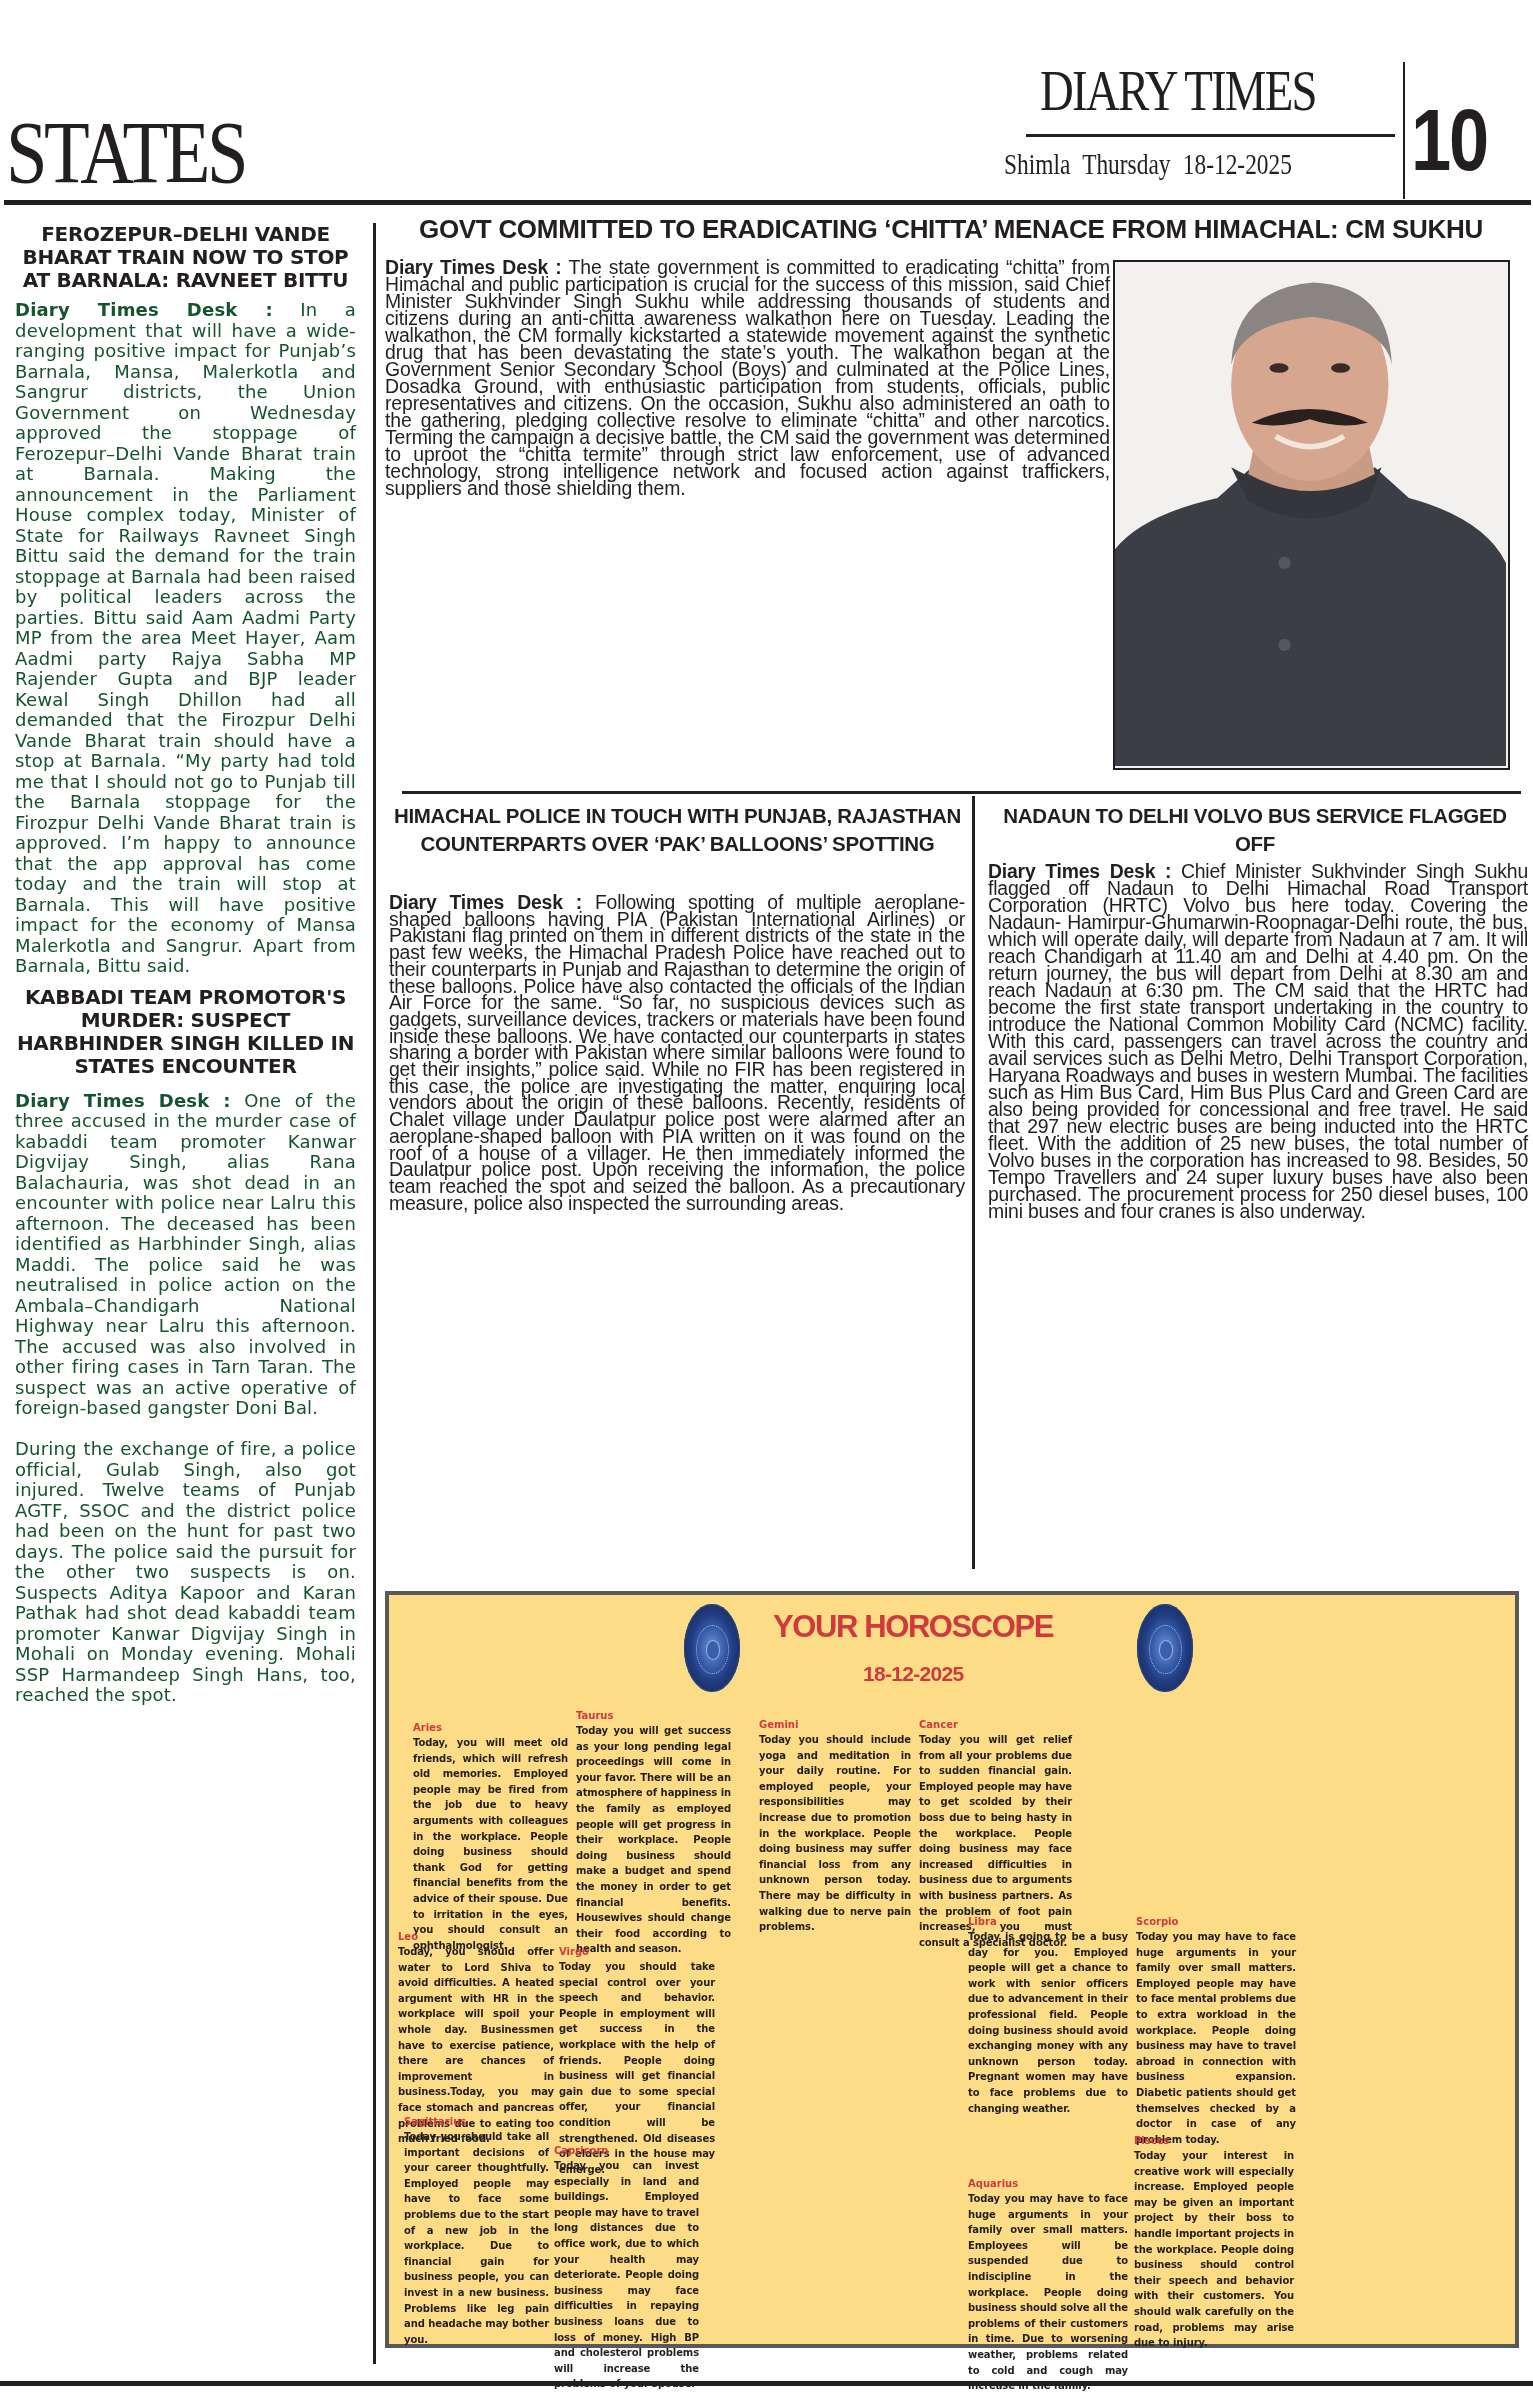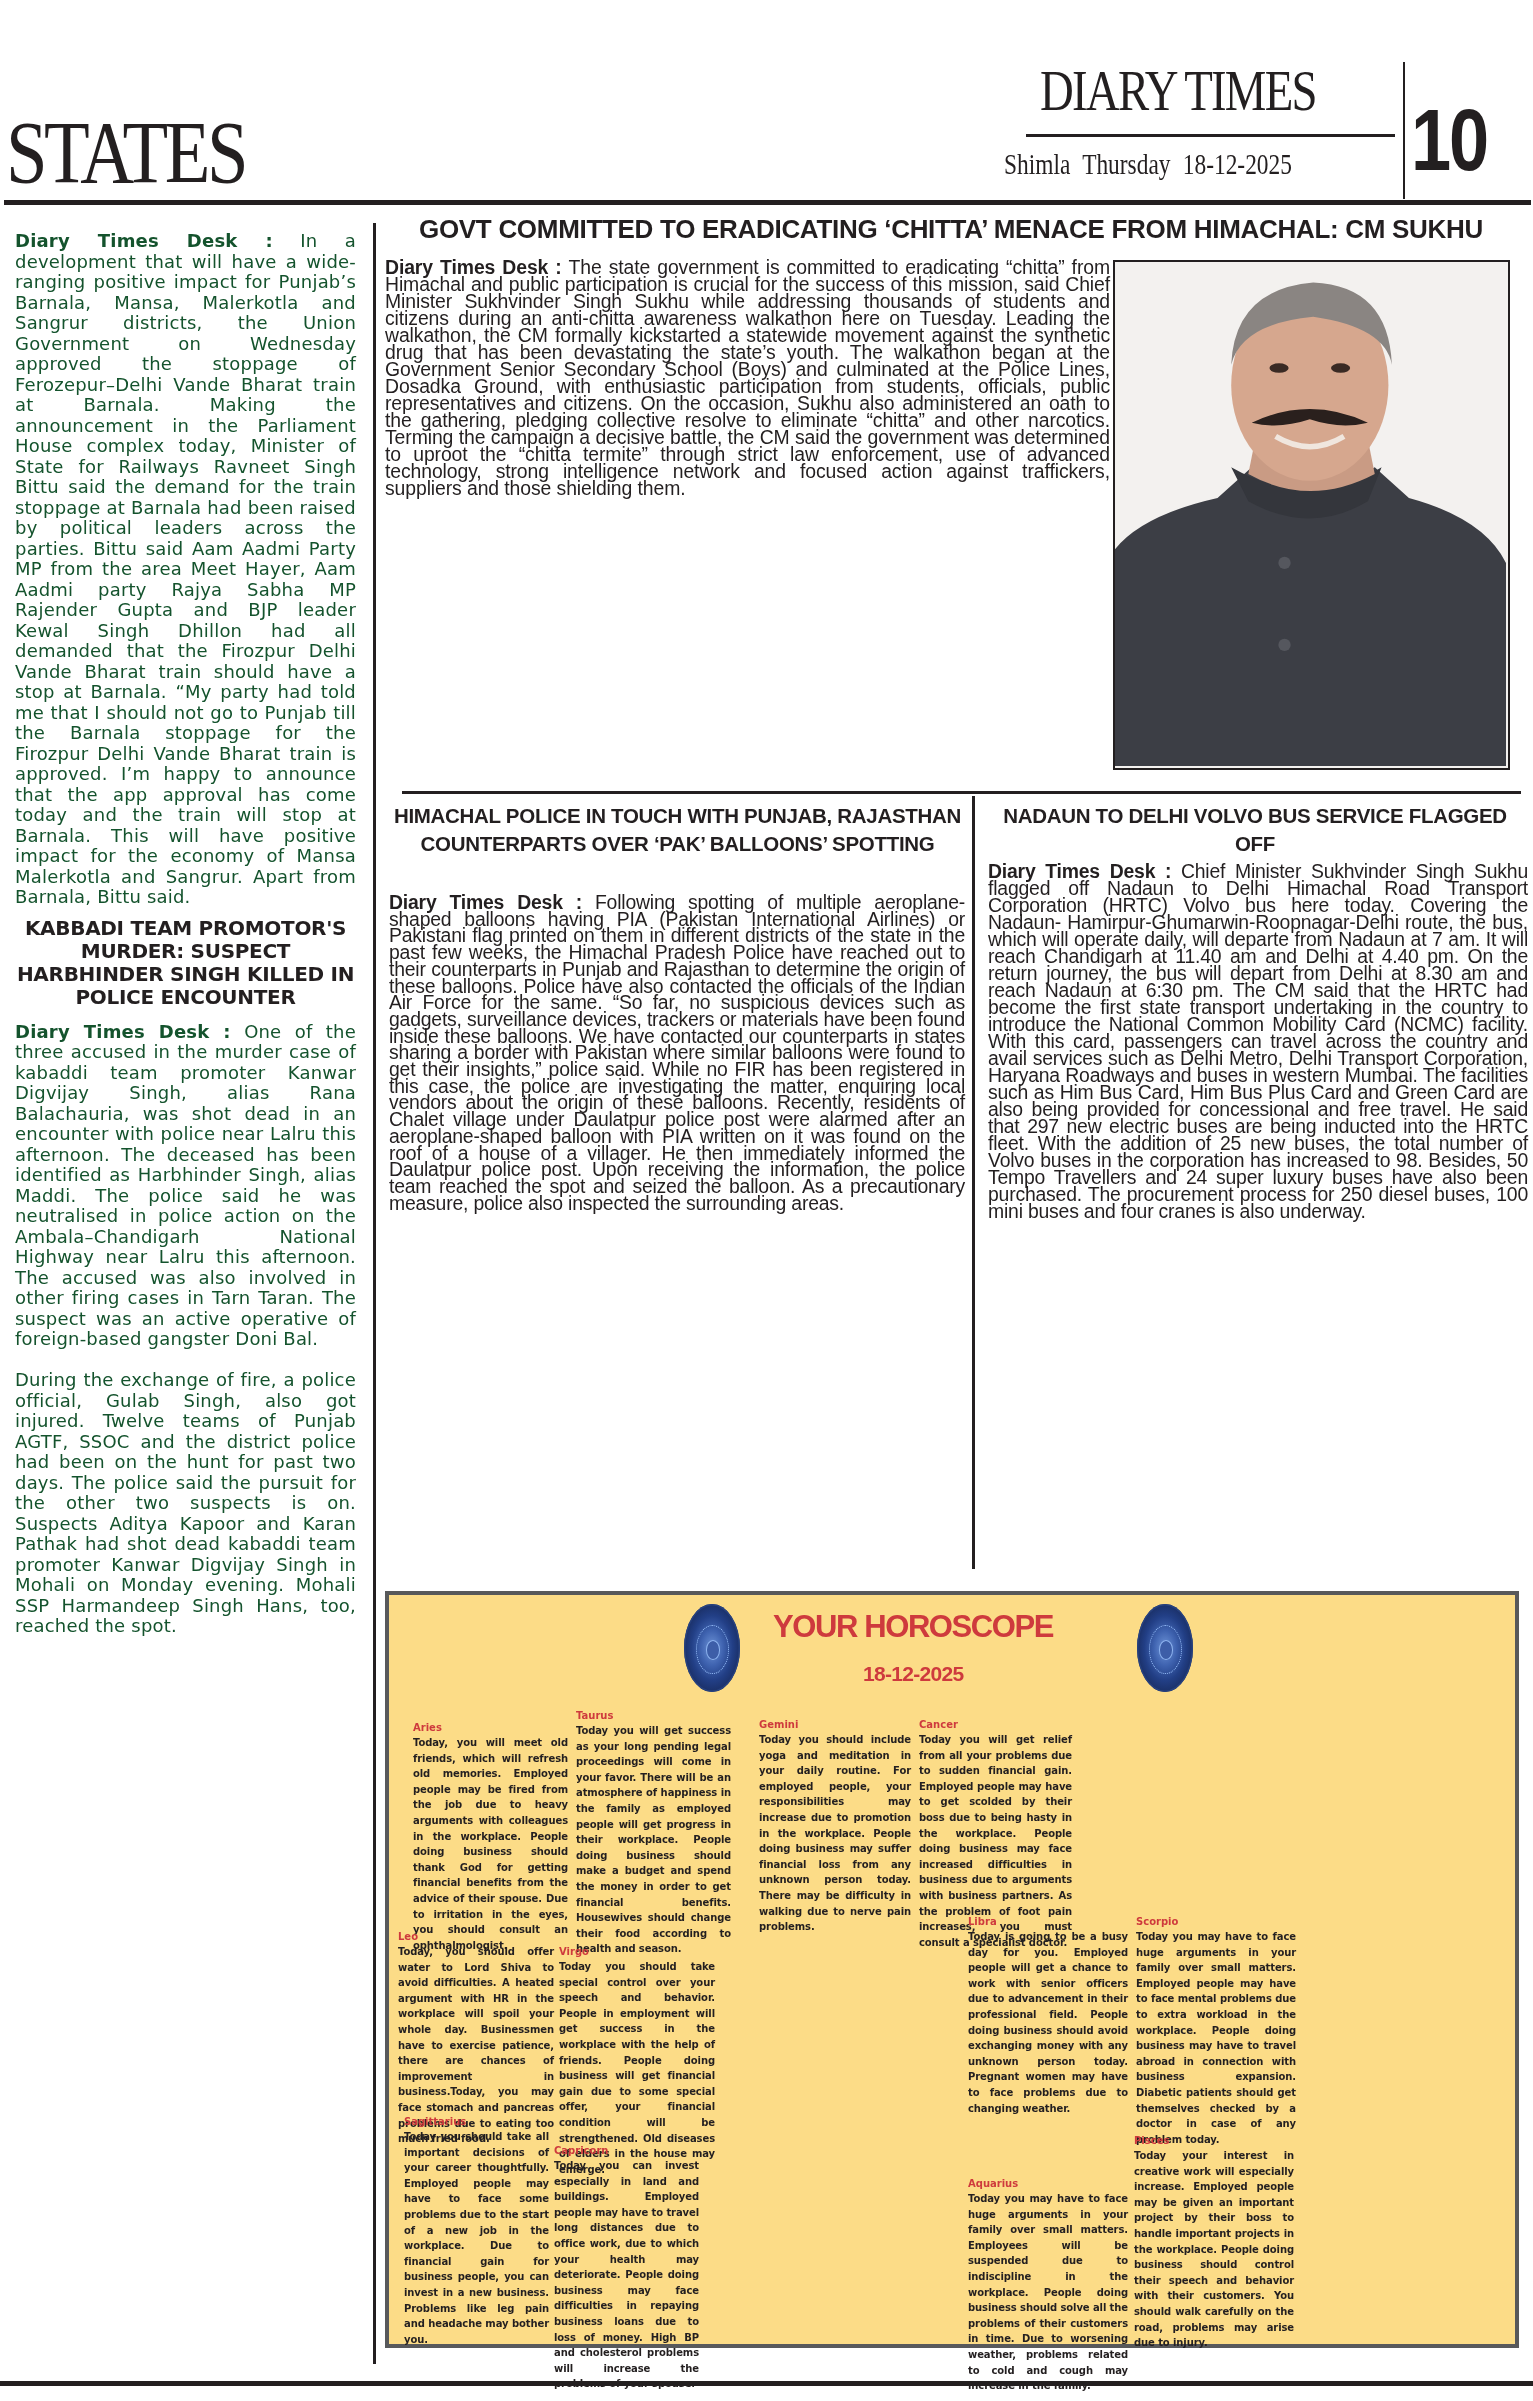--- a/index.html
+++ b/index.html
@@ -70,24 +70,25 @@
 <div class="abs section-title">STATES</div>
 <div class="abs paper-name">DIARY TIMES</div>
 <div class="abs masthead-underline"></div>
 <div class="abs dateline">Shimla  Thursday  18-12-2025</div>
 <div class="abs masthead-vrule"></div>
 <div class="abs page-number">10</div>
 <div class="abs top-rule"></div>
 
 <div class="abs col-left">
   <article>
+    <h2 class="headline-wide hl-left">FEROZEPUR–DELHI VANDE BHARAT TRAIN NOW TO STOP AT BARNALA: RAVNEET BITTU</h2>
     <p class="body-left"><span class="byline">Diary Times Desk :</span><span> In a development that will have a wide-ranging positive impact for Punjab’s Barnala, Mansa, Malerkotla and Sangrur districts, the Union Government on Wednesday approved the stoppage of Ferozepur–Delhi Vande Bharat train at Barnala. Making the announcement in the Parliament House complex today, Minister of State for Railways Ravneet Singh Bittu said the demand for the train stoppage at Barnala had been raised by political leaders across the parties. Bittu said Aam Aadmi Party MP from the area Meet Hayer, Aam Aadmi party Rajya Sabha MP Rajender Gupta and BJP leader Kewal Singh Dhillon had all demanded that the Firozpur Delhi Vande Bharat train should have a stop at Barnala. “My party had told me that I should not go to Punjab till the Barnala stoppage for the Firozpur Delhi Vande Bharat train is approved. I’m happy to announce that the app approval has come today and the train will stop at Barnala. This will have positive impact for the economy of Mansa Malerkotla and Sangrur. Apart from Barnala, Bittu said.</span></p>
   </article>
   <article style="margin-top:9.6px;">
-    <h2 class="headline-wide hl-left">KABBADI TEAM PROMOTOR'S MURDER: SUSPECT HARBHINDER SINGH KILLED IN POLICE ENCOUNTER</h2>
+    <h2 class="headline-wide hl-left">KABBADI TEAM PROMOTOR'S MURDER: SUSPECT HARBHINDER SINGH KILLED IN STATES ENCOUNTER</h2>
     <p class="body-left" style="margin-top:12.3px;"><span class="byline">Diary Times Desk :</span><span> One of the three accused in the murder case of kabaddi team promoter Kanwar Digvijay Singh, alias Rana Balachauria, was shot dead in an encounter with police near Lalru this afternoon. The deceased has been identified as Harbhinder Singh, alias Maddi. The police said he was neutralised in police action on the Ambala–Chandigarh National Highway near Lalru this afternoon. The accused was also involved in other firing cases in Tarn Taran. The suspect was an active operative of foreign-based gangster Doni Bal.</span></p>
     <p class="body-left para-gap">During the exchange of fire, a police official, Gulab Singh, also got injured. Twelve teams of Punjab AGTF, SSOC and the district police had been on the hunt for past two days. The police said the pursuit for the other two suspects is on. Suspects Aditya Kapoor and Karan Pathak had shot dead kabaddi team promoter Kanwar Digvijay Singh in Mohali on Monday evening. Mohali SSP Harmandeep Singh Hans, too, reached the spot.</p>
   </article>
 </div>
 <div class="abs vrule-left"></div>
 
 <h1 class="abs lead-headline">GOVT COMMITTED TO ERADICATING ‘CHITTA’ MENACE FROM HIMACHAL: CM SUKHU</h1>
 <div class="abs lead-body condensed">
   <p class="body-cond" style="font-size:19.4px; line-height:17px; letter-spacing:-0.1px;"><span class="byline">Diary Times Desk :</span><span> The state government is committed to eradicating “chitta” from Himachal and public participation is crucial for the success of this mission, said Chief Minister Sukhvinder Singh Sukhu while addressing thousands of students and citizens during an anti-chitta awareness walkathon here on Tuesday. Leading the walkathon, the CM formally kickstarted a statewide movement against the synthetic drug that has been devastating the state’s youth. The walkathon began at the Government Senior Secondary School (Boys) and culminated at the Police Lines, Dosadka Ground, with enthusiastic participation from students, officials, public representatives and citizens. On the occasion, Sukhu also administered an oath to the gathering, pledging collective resolve to eliminate “chitta” and other narcotics. Terming the campaign a decisive battle, the CM said the government was determined to uproot the “chitta termite” through strict law enforcement, use of advanced technology, strong intelligence network and focused action against traffickers, suppliers and those shielding them.</span></p>
 </div>

